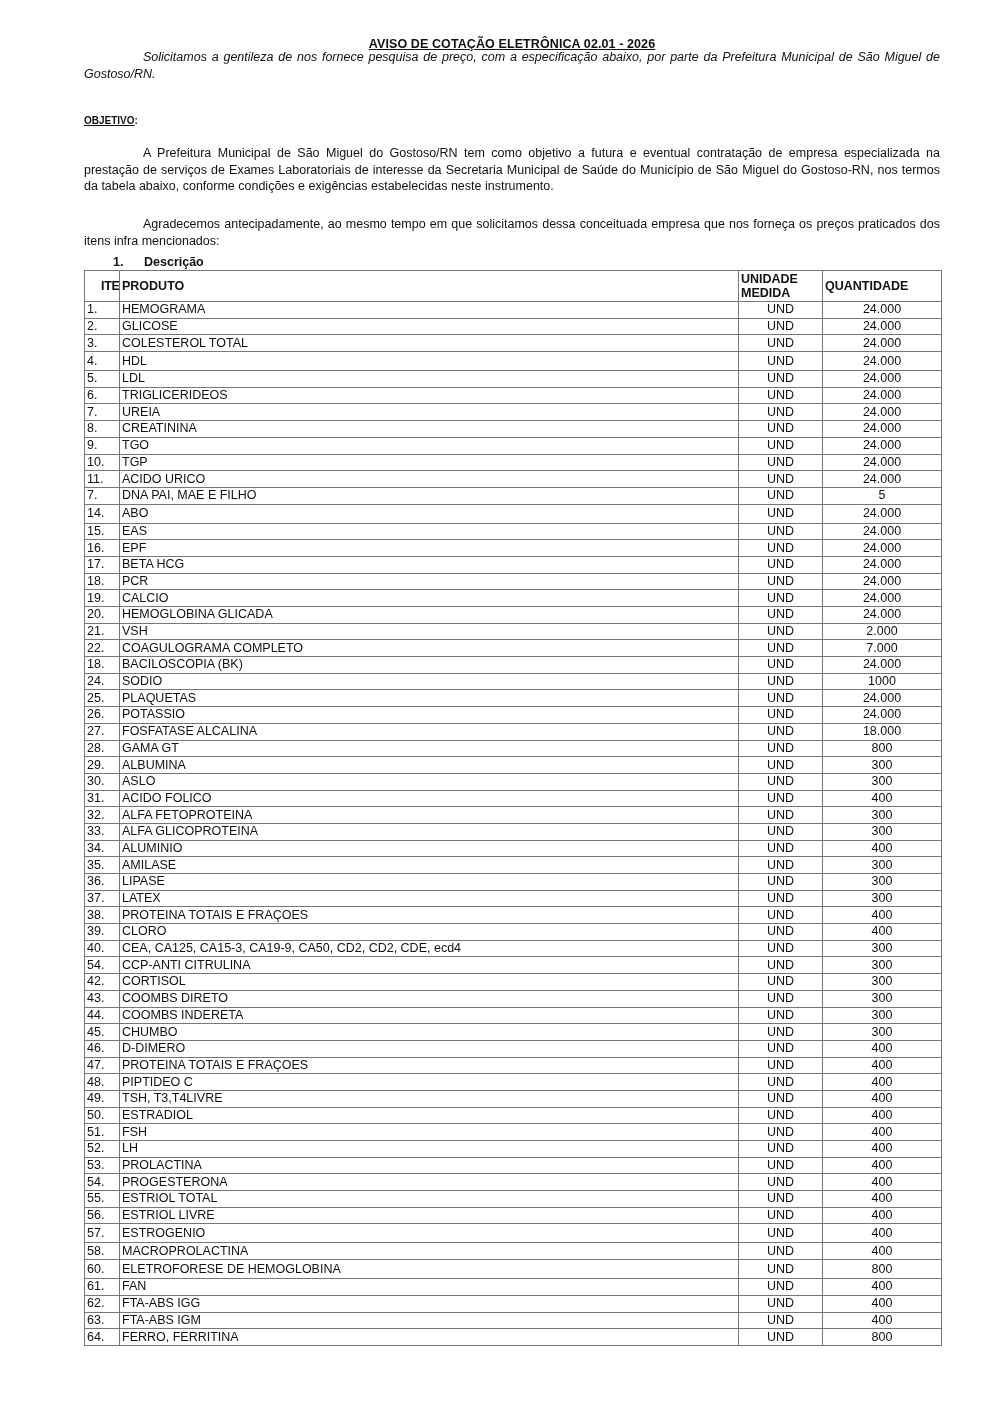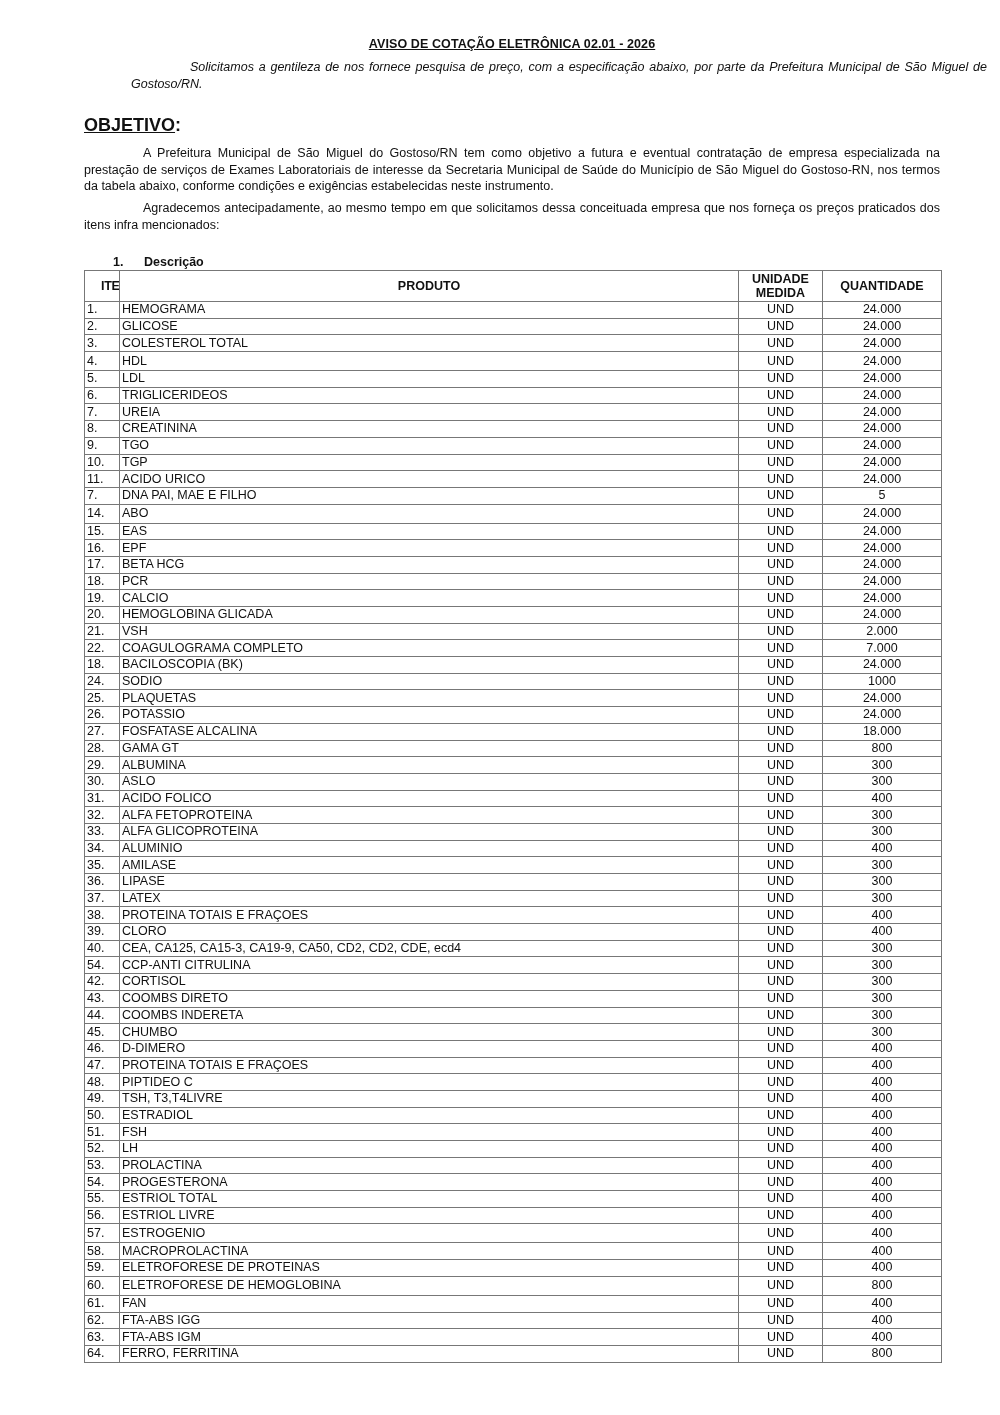--- a/index.html
+++ b/index.html
@@ -3,32 +3,32 @@
 <meta charset="utf-8">
 <style>
   html, body { margin: 0; padding: 0; background: #ffffff; }
   body { width: 1000px; height: 1415px; position: relative; overflow: hidden;
          font-family: "Liberation Sans", sans-serif; color: #111; }
   .title { position: absolute; top: 37px; left: 0; width: 1024px; text-align: center;
            font-weight: bold; font-size: 12.5px; text-decoration: underline; letter-spacing: 0.1px; }
   .para { position: absolute; left: 84px; width: 856px; font-size: 12.5px; line-height: 16.5px;
           text-align: justify; }
   .para .indent { display: inline-block; width: 59px; }
-  .intro { top: 59px; font-style: italic; margin-left: 47px; }
-  .objetivo { position: absolute; top: 115px; left: 84px; font-size: 18px; font-weight: bold; }
+  .intro { top: 49px; font-style: italic; }
+  .objetivo { position: absolute; top: 115px; left: 84px; font-size: 10px; font-weight: bold; }
   .objetivo u { text-decoration: underline; }
   .obj-text { top: 145px; }
-  .thanks { top: 200px; }
+  .thanks { top: 216px; }
   .section { position: absolute; top: 255px; left: 113px; font-size: 12.5px; font-weight: bold; }
   .section .num { display: inline-block; width: 31px; }
   table.items { position: absolute; top: 270px; left: 84px; width: 857px; border-collapse: collapse;
                 font-size: 12.5px; table-layout: fixed; }
   table.items th, table.items td { border: 1px solid #777; padding: 0 2px; height: 15.7px; line-height: 15px;
                                    white-space: nowrap; overflow: hidden; }
-  table.items th { font-weight: bold; height: 30px; line-height: 14px; text-align: center; }
+  table.items th { font-weight: bold; height: 30px; line-height: 14px; text-align: left; }
   table.items th.item-h { text-align: center; padding-left: 16px; letter-spacing: -0.3px; }
   td.c-item { text-align: left; padding-left: 3px; }
   td.c-prod { text-align: left; padding-left: 1px; }
   td.c-und { text-align: center; }
   td.c-qty { text-align: center; }
   tr.tall td { height: 18px; }
   col.w-item { width: 35px; }
   col.w-prod { width: 619px; }
   col.w-und { width: 84px; }
   col.w-qty { width: 119px; }
@@ -399,26 +399,20 @@
         <td class="c-prod">ESTROGENIO</td>
         <td class="c-und">UND</td>
         <td class="c-qty">400</td>
       </tr>
       <tr>
         <td class="c-item">58.</td>
         <td class="c-prod">MACROPROLACTINA</td>
         <td class="c-und">UND</td>
         <td class="c-qty">400</td>
       </tr>
-      <tr>
-        <td class="c-item">59.</td>
-        <td class="c-prod">ELETROFORESE DE PROTEINAS</td>
-        <td class="c-und">UND</td>
-        <td class="c-qty">400</td>
-      </tr>
       <tr class="tall">
         <td class="c-item">60.</td>
         <td class="c-prod">ELETROFORESE DE HEMOGLOBINA</td>
         <td class="c-und">UND</td>
         <td class="c-qty">800</td>
       </tr>
       <tr>
         <td class="c-item">61.</td>
         <td class="c-prod">FAN</td>
         <td class="c-und">UND</td>

